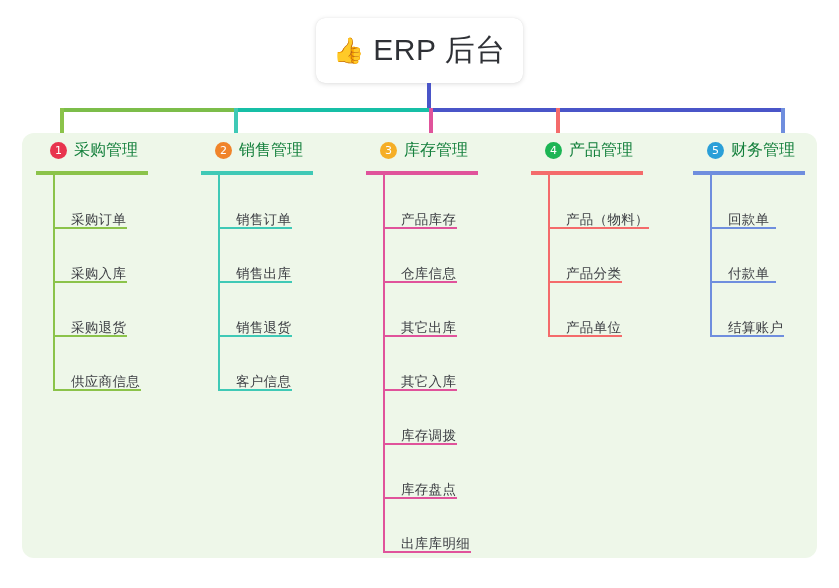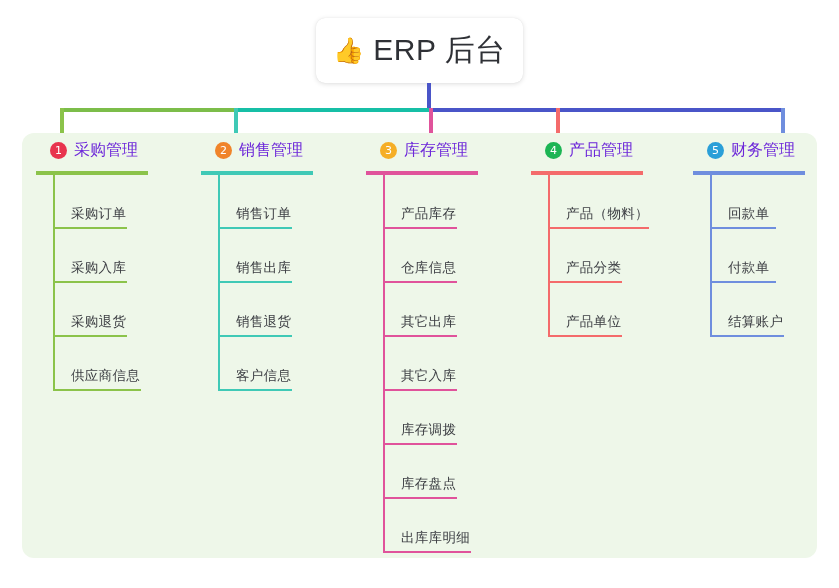--- a/index.html
+++ b/index.html
@@ -102,21 +102,21 @@
     color: #ffffff;
     font-size: 11px;
     line-height: 17px;
     text-align: center;
     font-weight: normal;
     flex: 0 0 auto;
     font-family: "DejaVu Sans", sans-serif;
   }
   .col-title {
     font-size: 16px;
-    color: #6d28d9;
+    color: #15803d;
     white-space: nowrap;
   }
   .col-rule {
     height: 4px;
     margin-top: 4px;
   }
 
   
   .items {
     position: relative;
@@ -134,21 +134,21 @@
     height: 54px;
     box-sizing: border-box;
     display: flex;
     align-items: flex-end;
     padding-left: 18px;
   }
   .item-label {
     font-size: 13.5px;
     color: #3b3d42;
     white-space: nowrap;
-    padding-bottom: 6px;
+    padding-bottom: 0;
     letter-spacing: 0.3px;
   }
   .item-rule {
     position: absolute;
     left: 0;
     bottom: 0;
     height: 2px;
   }
 </style>
 </head>

